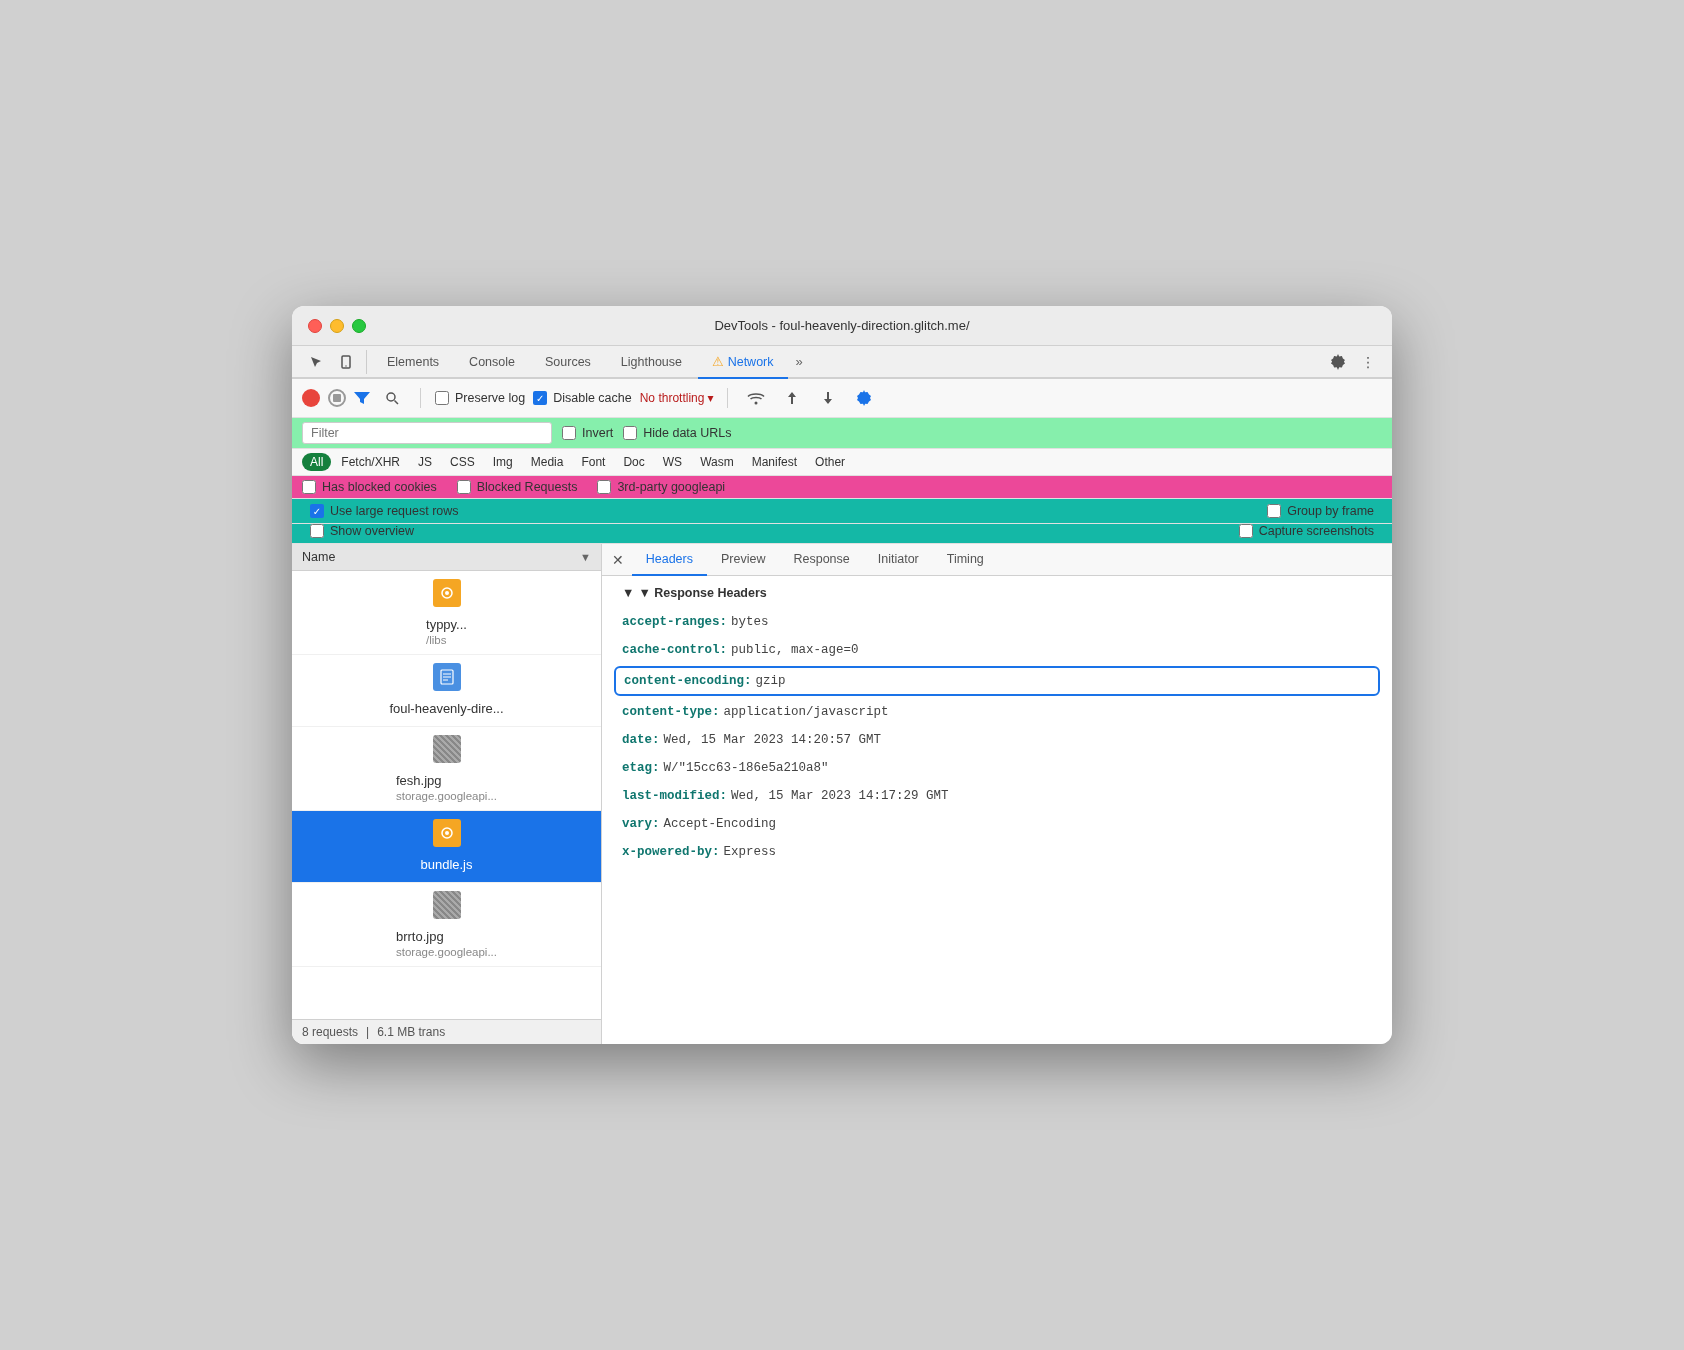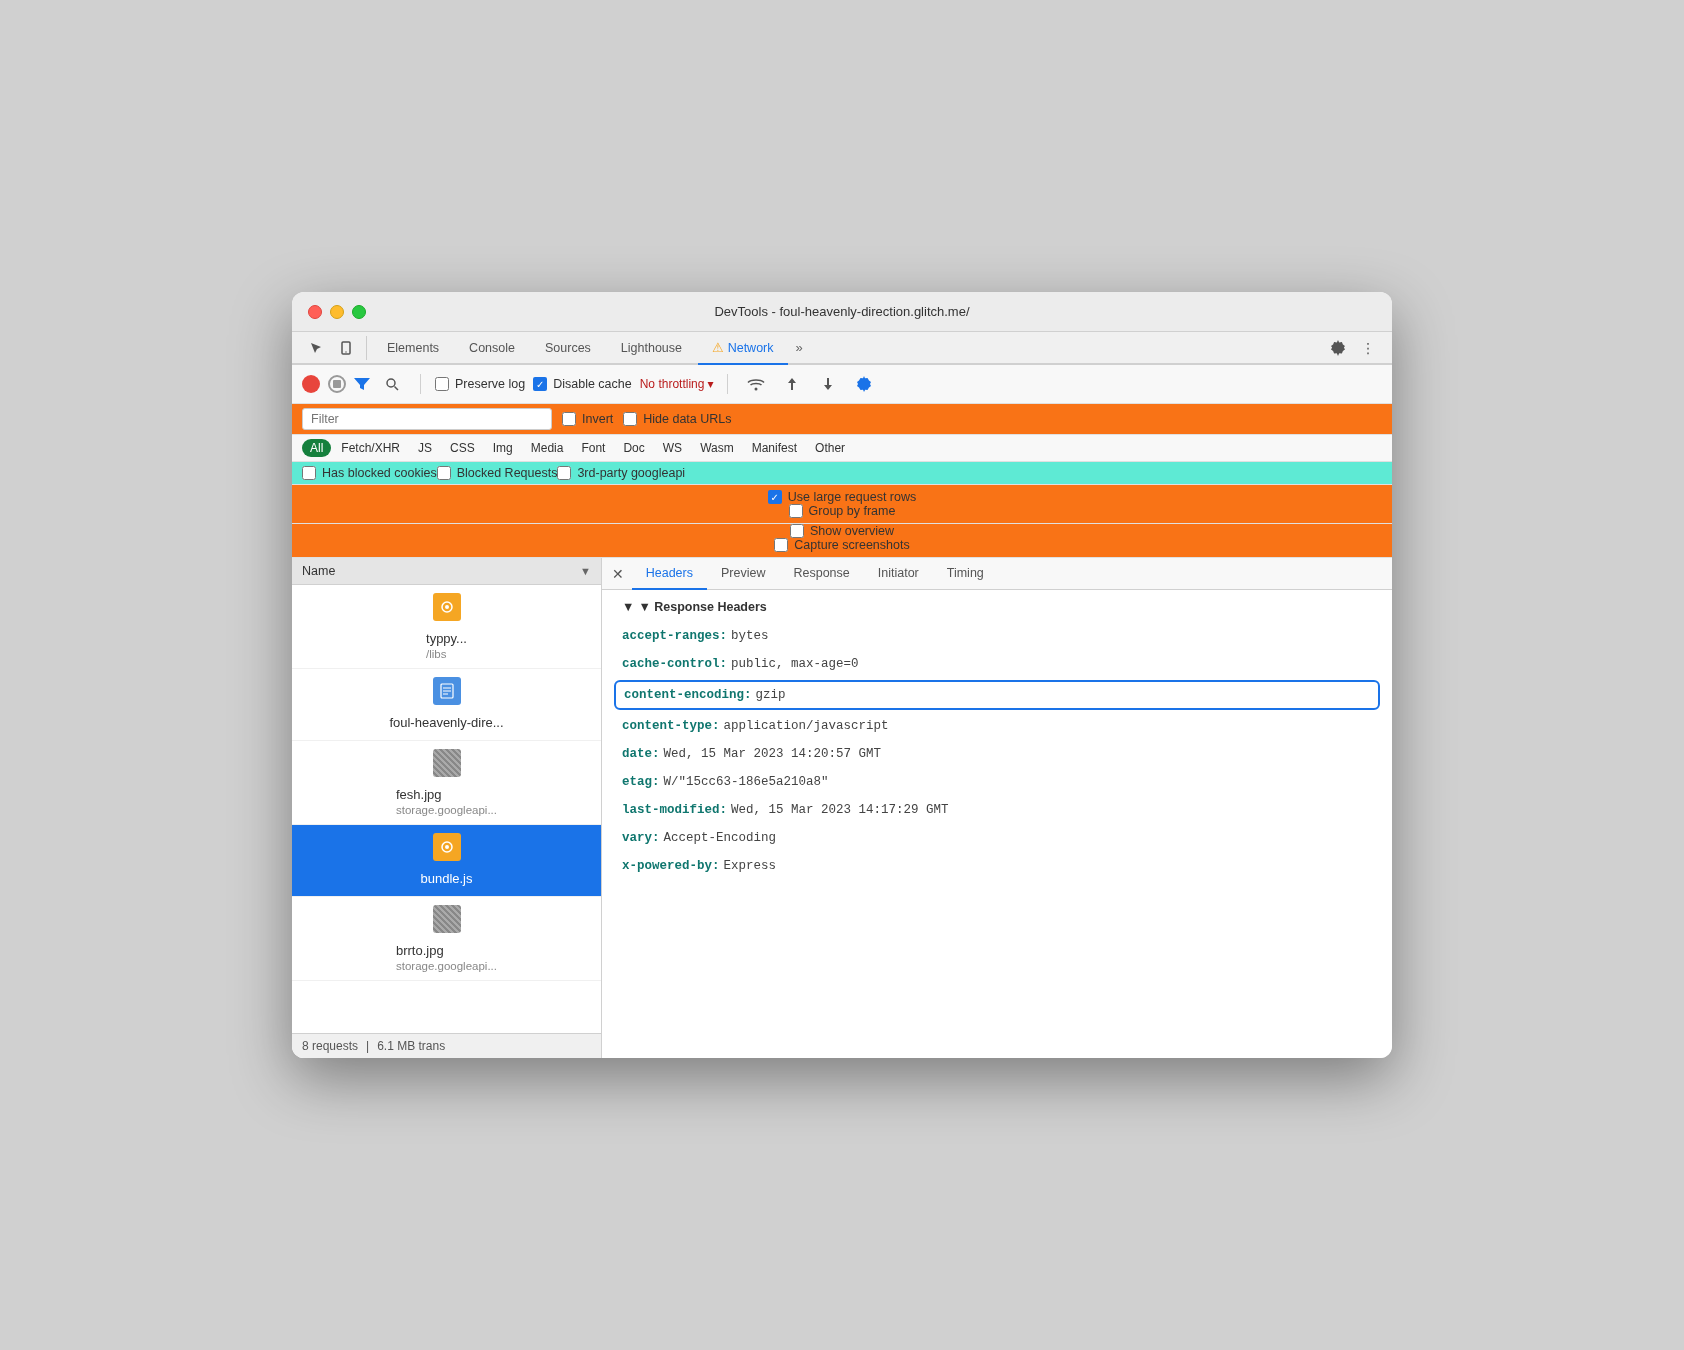--- a/index.html
+++ b/index.html
@@ -156,21 +156,21 @@
       width: 1px; height: 20px;
       background: #d0d0d0; margin: 0 6px;
     }
     .throttle-select {
       font-size: 12px;
       color: #b91c1c;
       display: flex; align-items: center; gap: 3px;
     }
     
     .filter-row {
-      background: #f97316;
+      background: #86efac;
       border-bottom: 1px solid #e0e0e0;
       padding: 4px 10px;
       display: flex;
       align-items: center;
       gap: 10px;
     }
     .filter-input {
       border: 1px solid #ccc;
       border-radius: 3px;
       padding: 3px 8px;
@@ -197,35 +197,35 @@
       border: none;
       background: transparent;
     }
     .type-pill.active {
       background: #15803d;
       color: white;
       border-radius: 10px;
     }
     
     .checks-row {
-      background: #5eead4;
+      background: #ec4899;
       border-bottom: 1px solid #e0e0e0;
       padding: 4px 10px;
       display: flex;
       align-items: center;
+      gap: 20px;
     }
     
     .settings-row {
-      background: #f97316;
+      background: #14b8a6;
       border-bottom: 1px solid #e0e0e0;
       padding: 5px 18px;
       display: flex;
       align-items: center;
       justify-content: space-between;
-      flex-direction: column;
     }
     .settings-left, .settings-right {
       display: flex; align-items: center; gap: 8px;
     }
     
     .main-content {
       display: flex;
       height: 500px;
     }
     

